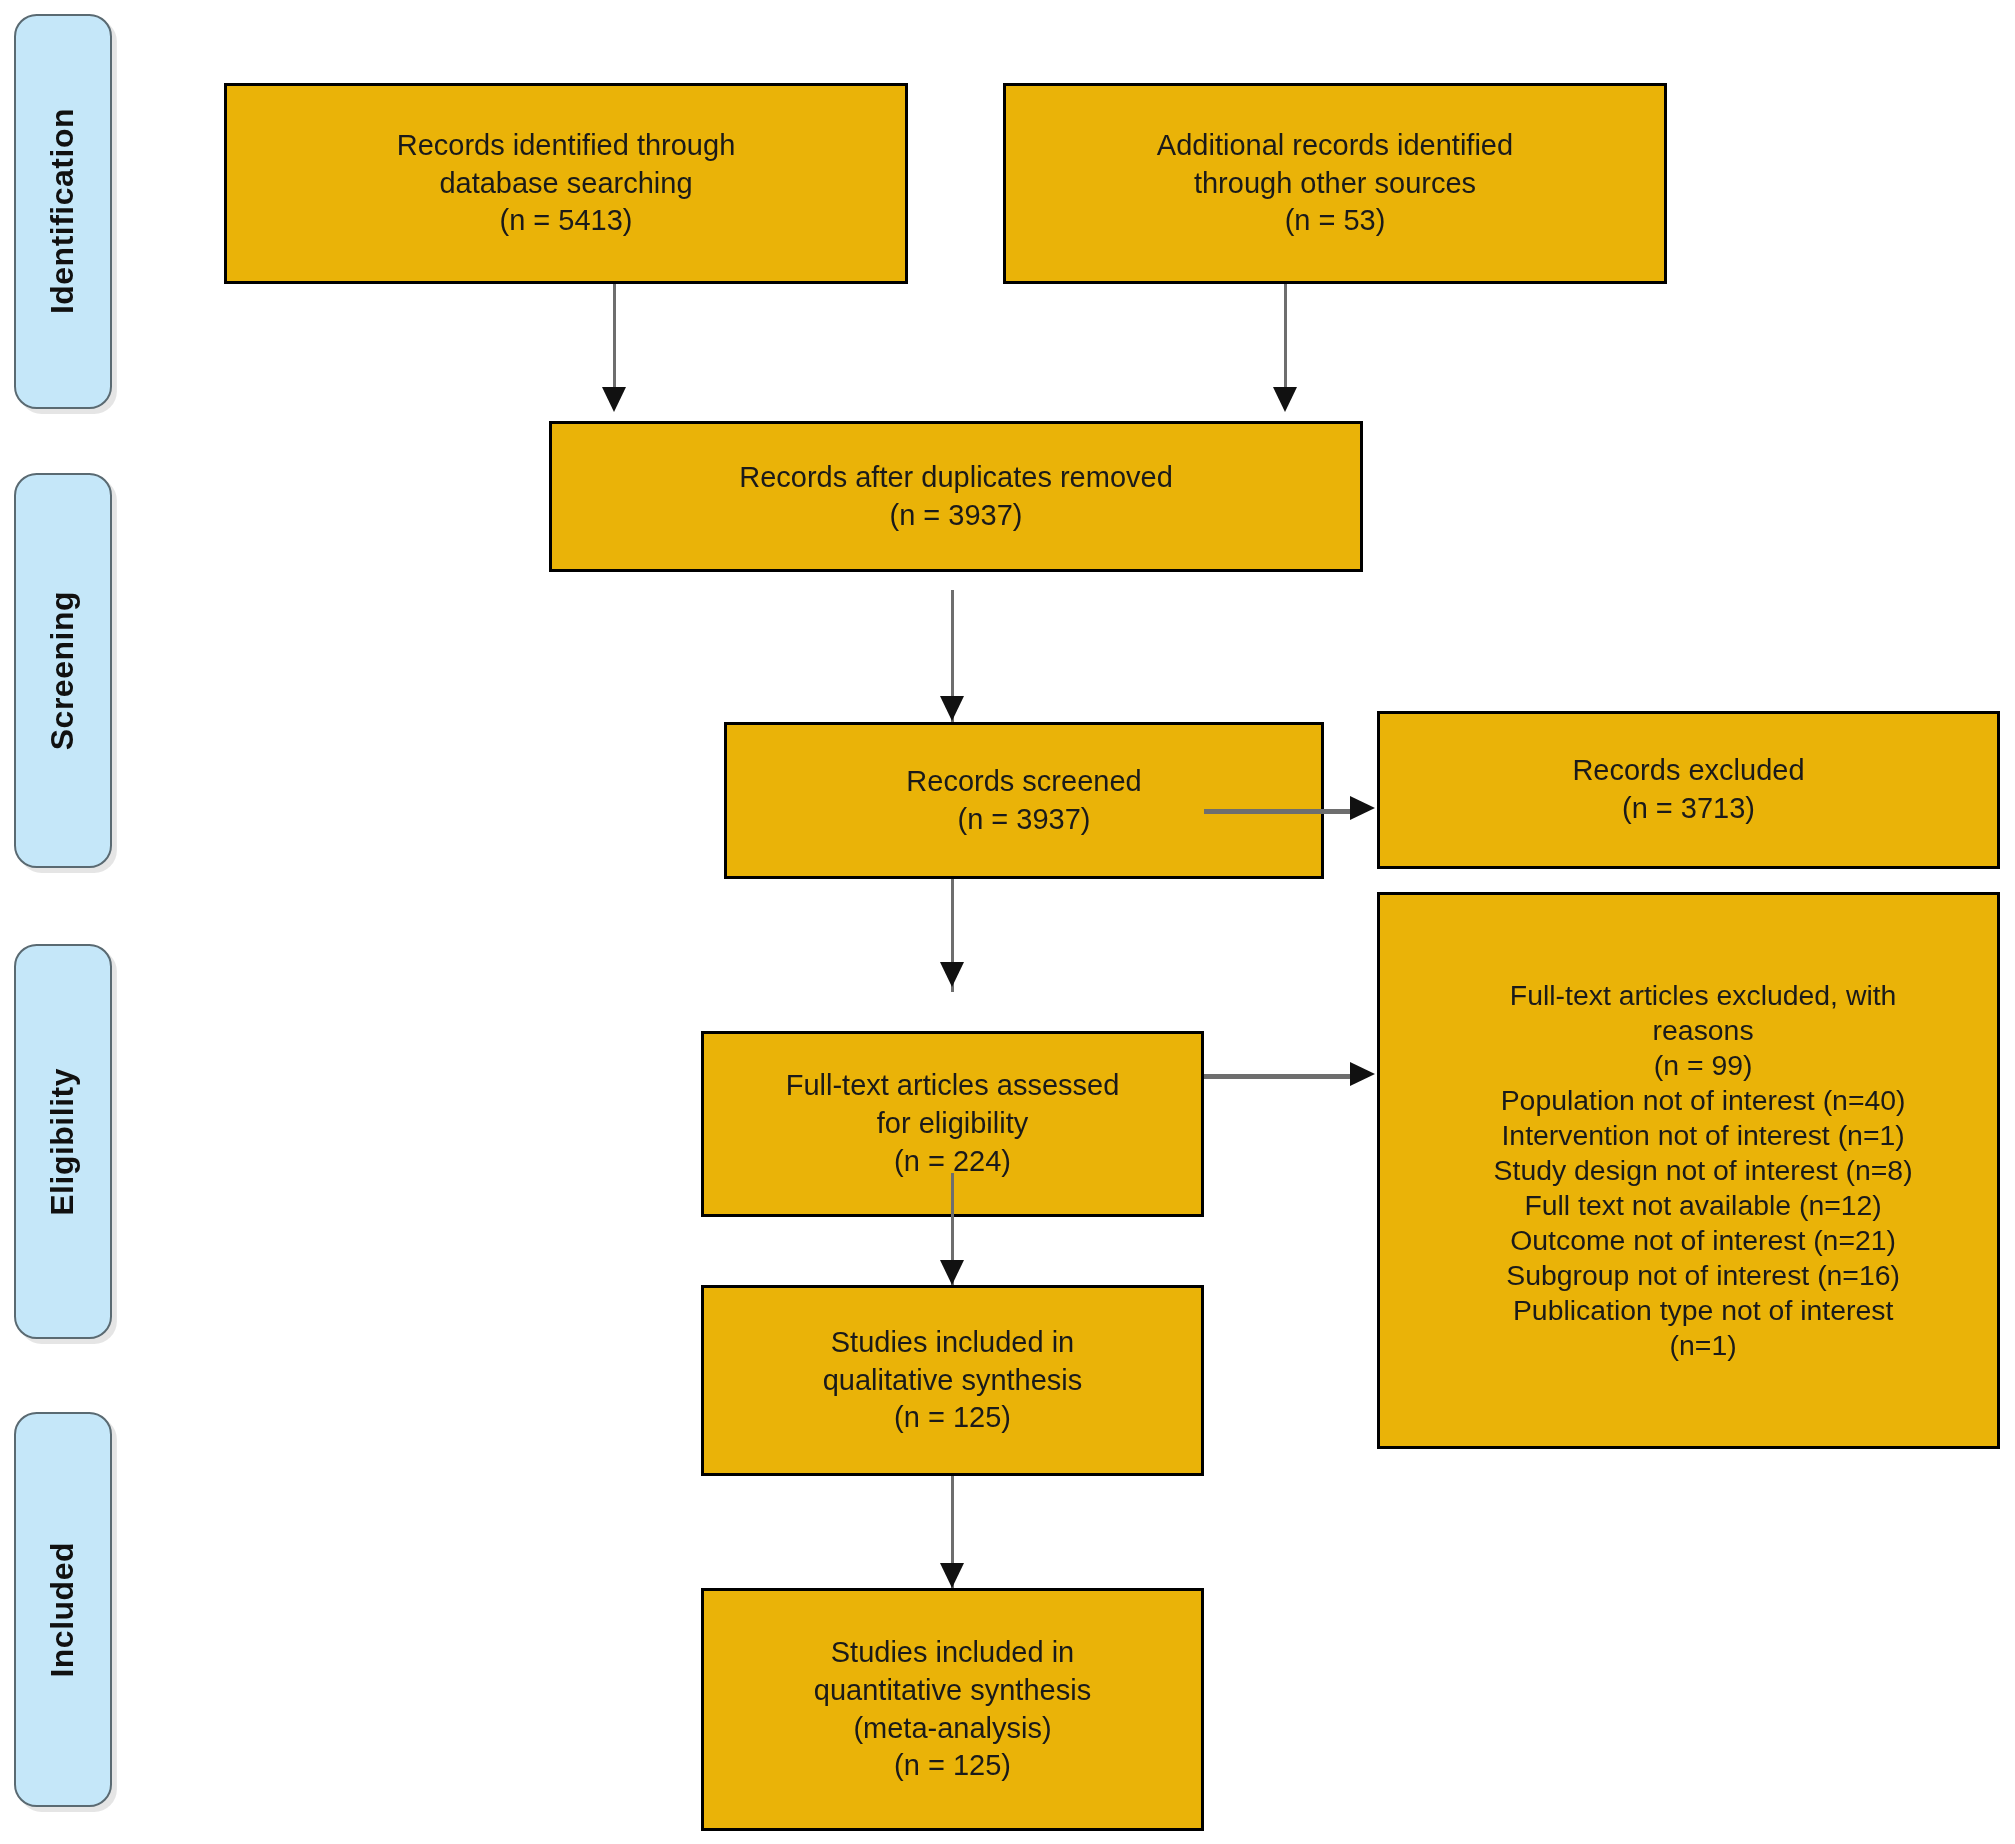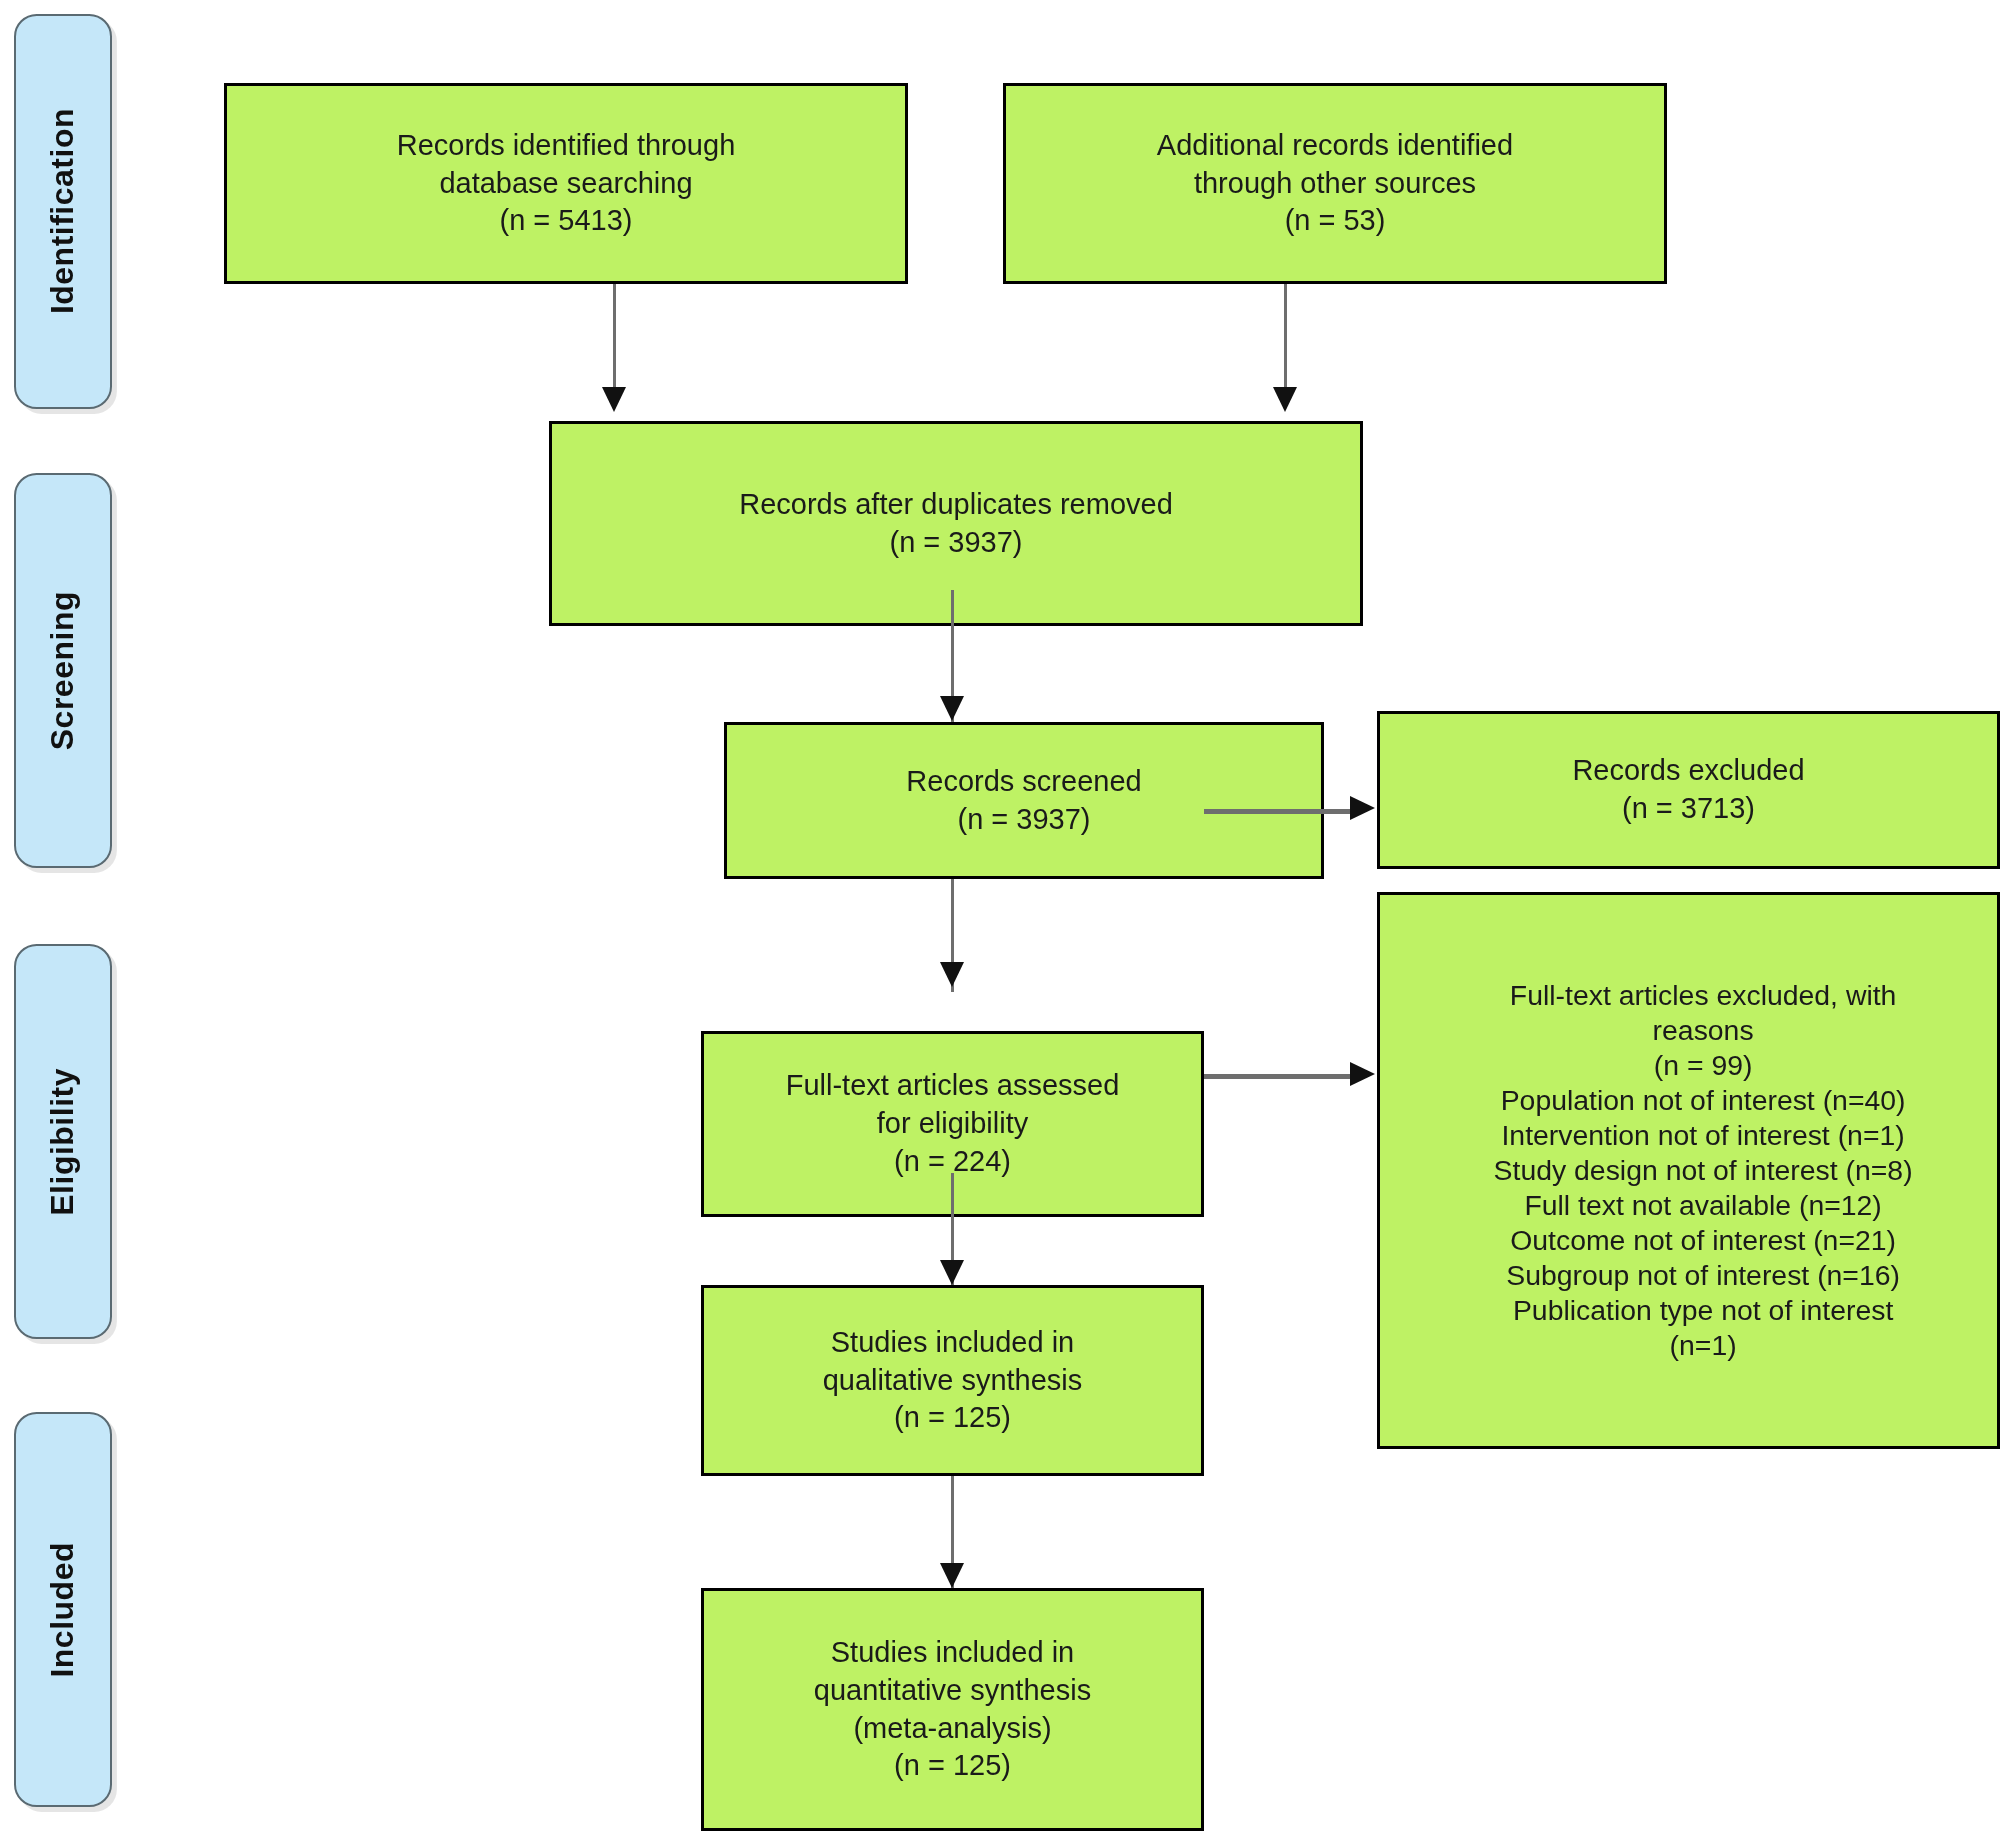--- a/index.html
+++ b/index.html
@@ -38,21 +38,21 @@
     letter-spacing: 0.5px;
     color: #111111;
     white-space: nowrap;
     font-family: "Liberation Sans", sans-serif;
   }
 
   
   .flow-box {
     position: absolute;
     box-sizing: border-box;
-    background: #bef264;
+    background: #eab308;
     border: 3.4px solid #000000;
     display: flex;
     flex-direction: column;
     align-items: center;
     justify-content: center;
     text-align: center;
     padding: 3.9px 10.8px;
   }
   .flow-box .line {
     font-size: 29px;
@@ -126,21 +126,21 @@
     <div class="line">through other sources</div>
     <div class="line">(n = 53)</div>
   </div>
 
   <div class="v-line" style="left:613px; top:284px; height:105px;"></div>
   <div class="arrow-down" style="left:602px; top:387px;"></div>
 
   <div class="v-line" style="left:1284px; top:284px; height:105px;"></div>
   <div class="arrow-down" style="left:1273px; top:387px;"></div>
 
-  <div class="flow-box" style="left:549px; top:421px; width:814px; height:205px;">
+  <div class="flow-box" style="left:549px; top:421px; width:814px; height:151px;">
     <div class="line">Records after duplicates removed</div>
     <div class="line">(n = 3937)</div>
   </div>
 
   <div class="v-line" style="left:951px; top:590px; height:137px;"></div>
   <div class="arrow-down" style="left:940px; top:696px;"></div>
 
   <div class="flow-box" style="left:724px; top:722px; width:600px; height:157px;">
     <div class="line">Records screened</div>
     <div class="line">(n = 3937)</div>

